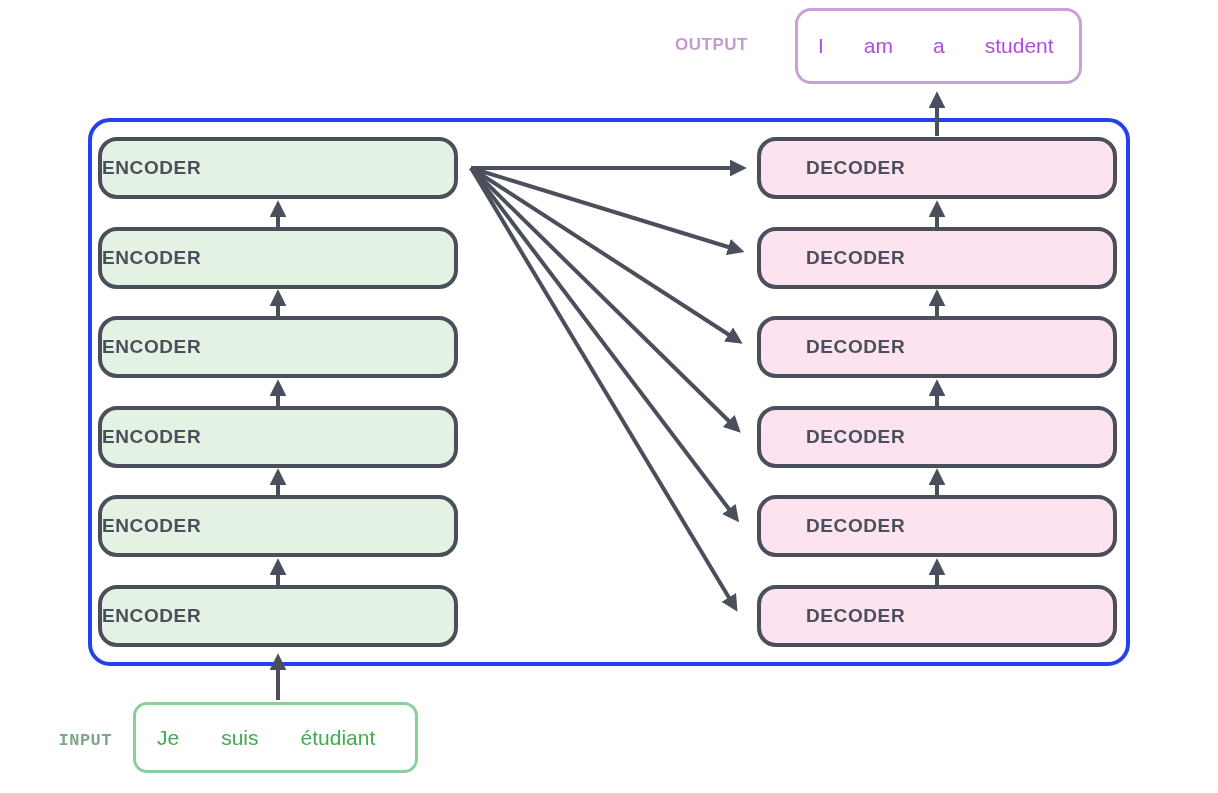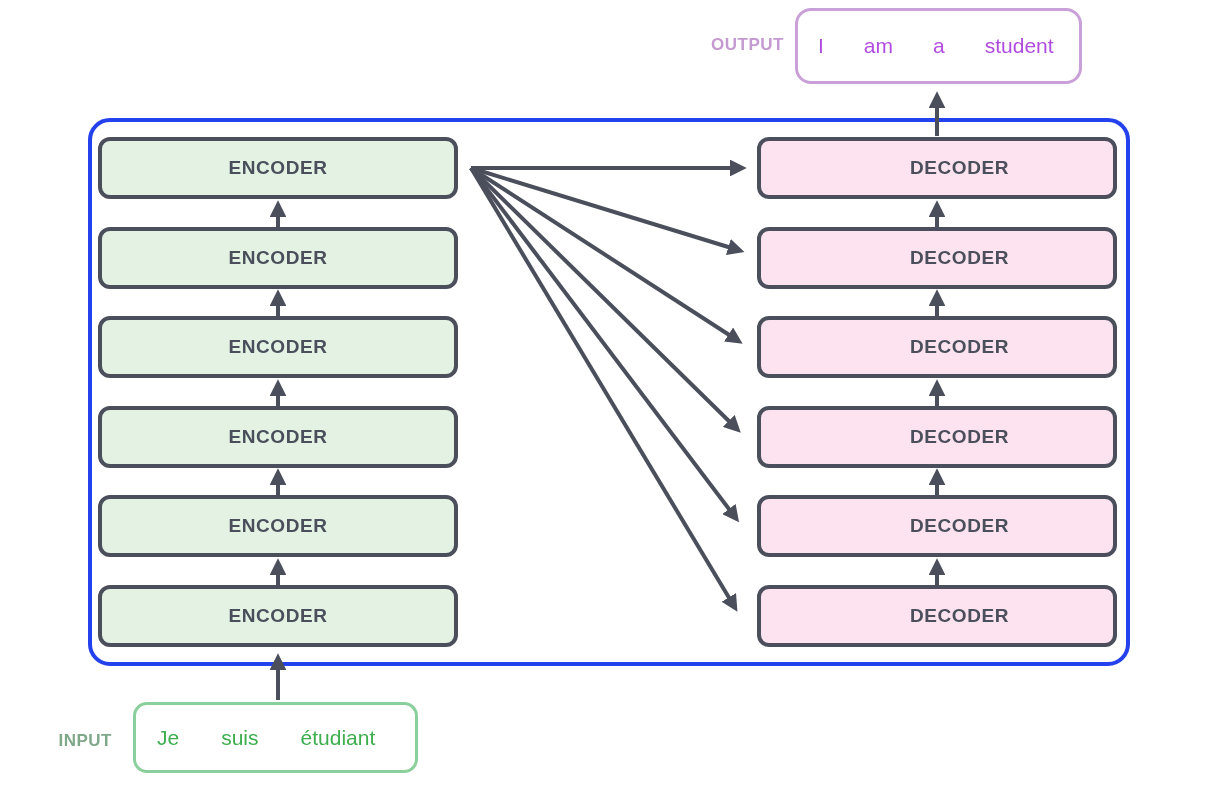--- a/index.html
+++ b/index.html
@@ -25,24 +25,23 @@
     border-radius: 22px;
     box-sizing: border-box;
     background: transparent;
   }
 
   
   .block {
     width: 360px; height: 62px;
     box-sizing: border-box;
     border: 4px solid var(--box-border);
-    border-radius: 12px;
+    border-radius: 19px;
     display: flex;
     align-items: center;
-    justify-content: center;
     font-size: 19px;
     font-weight: bold;
     letter-spacing: 0.6px;
     color: var(--box-text);
   }
   .encoder { left: 98px; background: var(--encoder-fill); }
   .decoder { left: 757px; background: var(--decoder-fill); padding-left: 45px; }
 
   
   #arrows {
@@ -83,26 +82,27 @@
     padding: 0 21px;
     gap: 42px;
   }
   .side-label {
     font-size: 17px;
     font-weight: bold;
     letter-spacing: 0.5px;
     text-align: right;
   }
   #output-label {
-    left: 672px; top: 35px; width: 112px;
+    left: 636px; top: 35px; width: 112px;
     color: var(--output-label);
   }
   #input-label {
     left: 30px; top: 731px; width: 82px;
     color: var(--input-label);
+    font-family: Liberation Mono, monospace;
   }
 </style>
 </head>
 <body>
 
 <div id="canvas">
 
   <div class="abs" id="transformer-container"></div>
 
   <div class="abs block encoder" style="top:137px">

